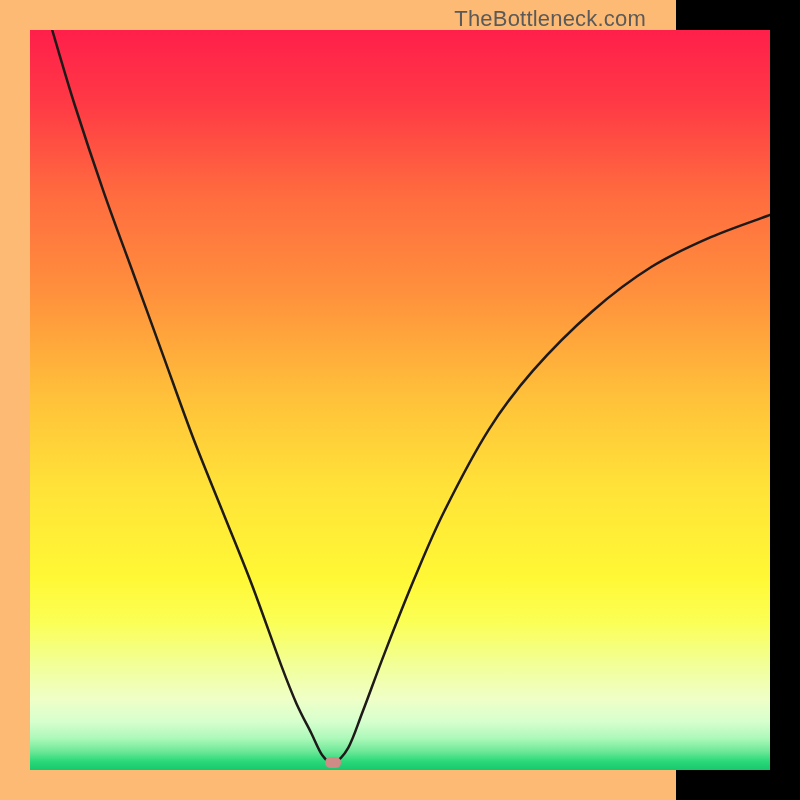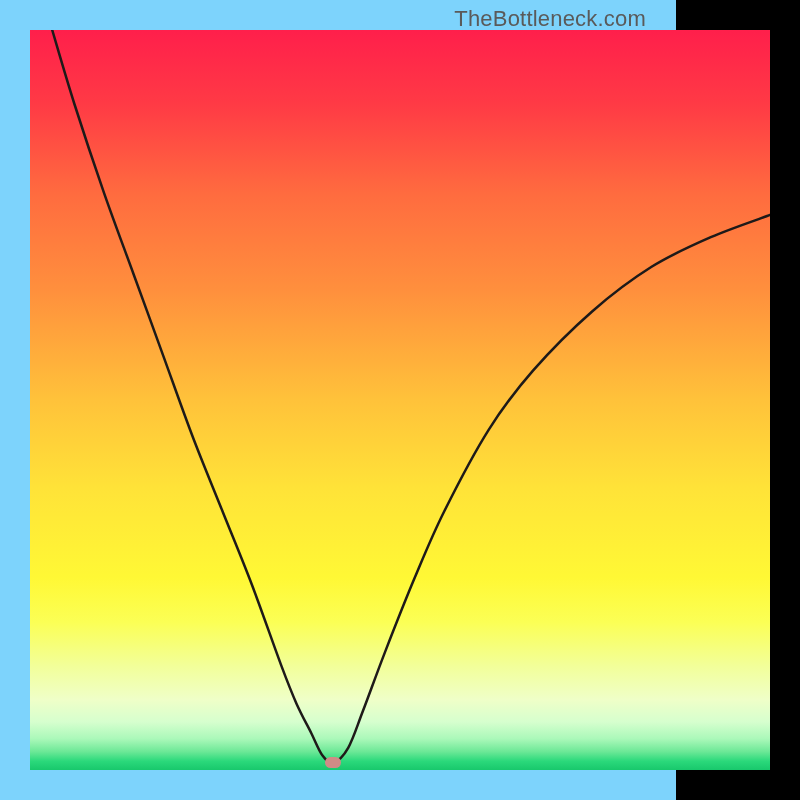--- a/index.html
+++ b/index.html
@@ -8,21 +8,21 @@
     width: 800px;
     height: 800px;
     overflow: hidden;
     background: #000;
     font-family: Arial, Helvetica, sans-serif;
   }
   .frame {
     position: relative;
     width: 676px;
     height: 800px;
-    background: #7dd3fc;
+    background: #fdba74;
   }
   .plot-area {
     position: absolute;
     left: 30px;
     top: 30px;
     width: 740px;
     height: 740px;
     overflow: hidden;
   }
   .gradient-bg {

